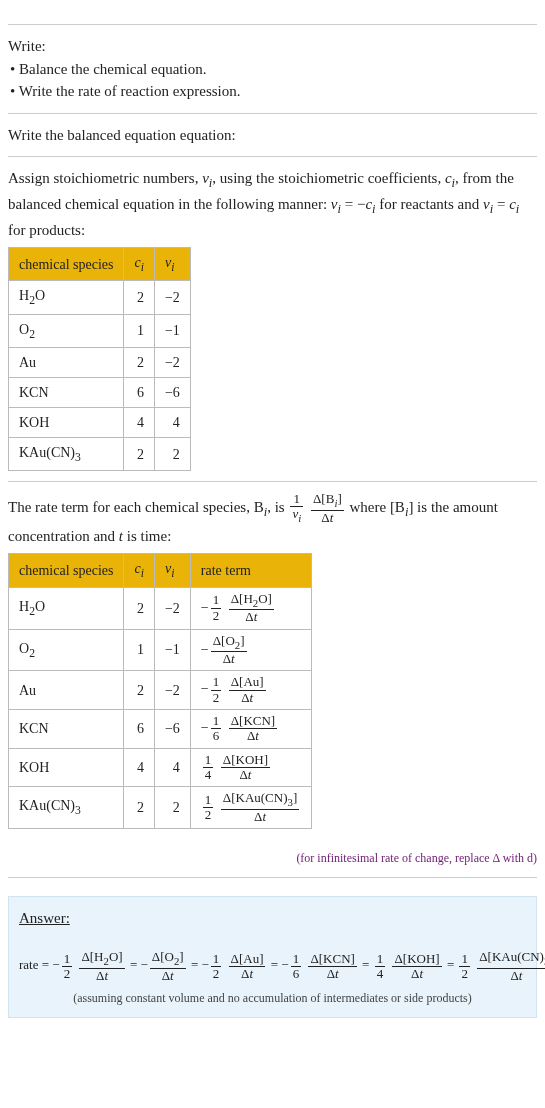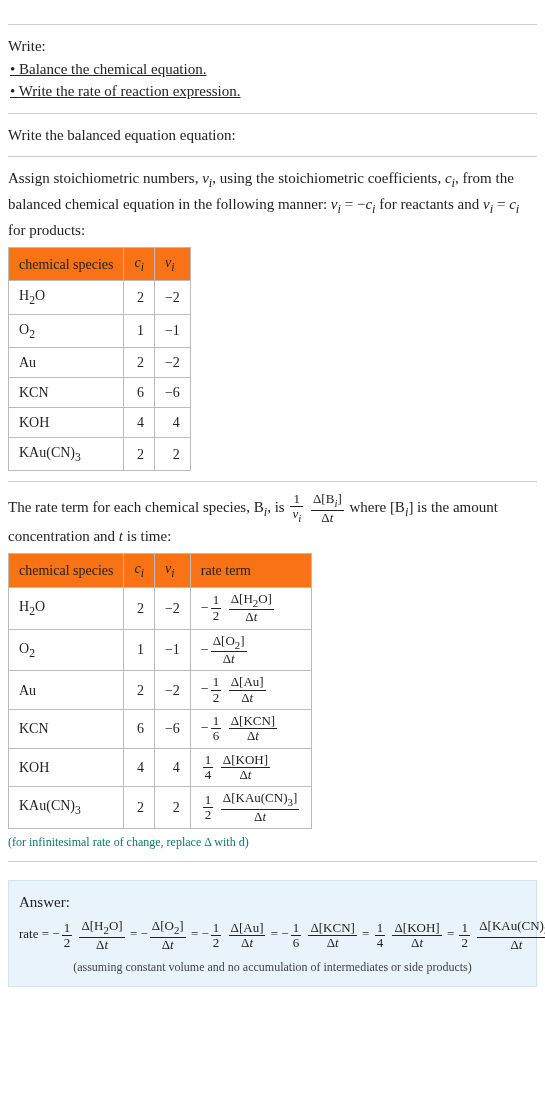--- a/index.html
+++ b/index.html
@@ -20,38 +20,37 @@
       padding: 6px 0;
     }
     hr.divider {
       border: none;
       border-top: 1px solid #ccc;
       margin: 4px 0;
     }
     ul.plan {
       list-style: none;
       padding-left: 2px;
-      text-decoration: underline;
     }
     ul.plan li::before {
       content: "• ";
     }
     table.stoich {
       border-collapse: collapse;
       margin-top: 6px;
     }
     table.stoich th, table.stoich td {
       border: 1px solid #bbb;
       padding: 4px 10px;
       text-align: left;
       font-weight: normal;
       font-size: 14px;
     }
     table.stoich th {
-      background: #f97316;
+      background: #eab308;
     }
     table.stoich td.num {
       text-align: right;
     }
     .frac {
       display: inline-block;
       text-align: center;
       vertical-align: middle;
       font-size: 13px;
       margin: 0 2px;
@@ -65,31 +64,33 @@
     .frac .den {
       display: block;
       padding: 0 2px;
       line-height: 1.1;
     }
     .rateterm {
       white-space: nowrap;
     }
     .footnote {
       font-size: 12px;
-      color: #0f766e;
-      margin-top: 4px;
+      color: #701a75;
+      margin-top: 20px;
+      text-align: right;
     }
     .answer-box {
       background: #e8f3fb;
       border: 1px solid #d0e4f0;
       padding: 10px;
       margin-top: 8px;
     }
     .answer-box .label {
-      margin-bottom: 6px;
+      margin-bottom: 21px;
+      text-decoration: underline;
     }
     .answer-rate {
       font-size: 13px;
       white-space: nowrap;
       text-align: center;
     }
     .answer-note {
       font-size: 12px;
       color: #444;
       text-align: center;

